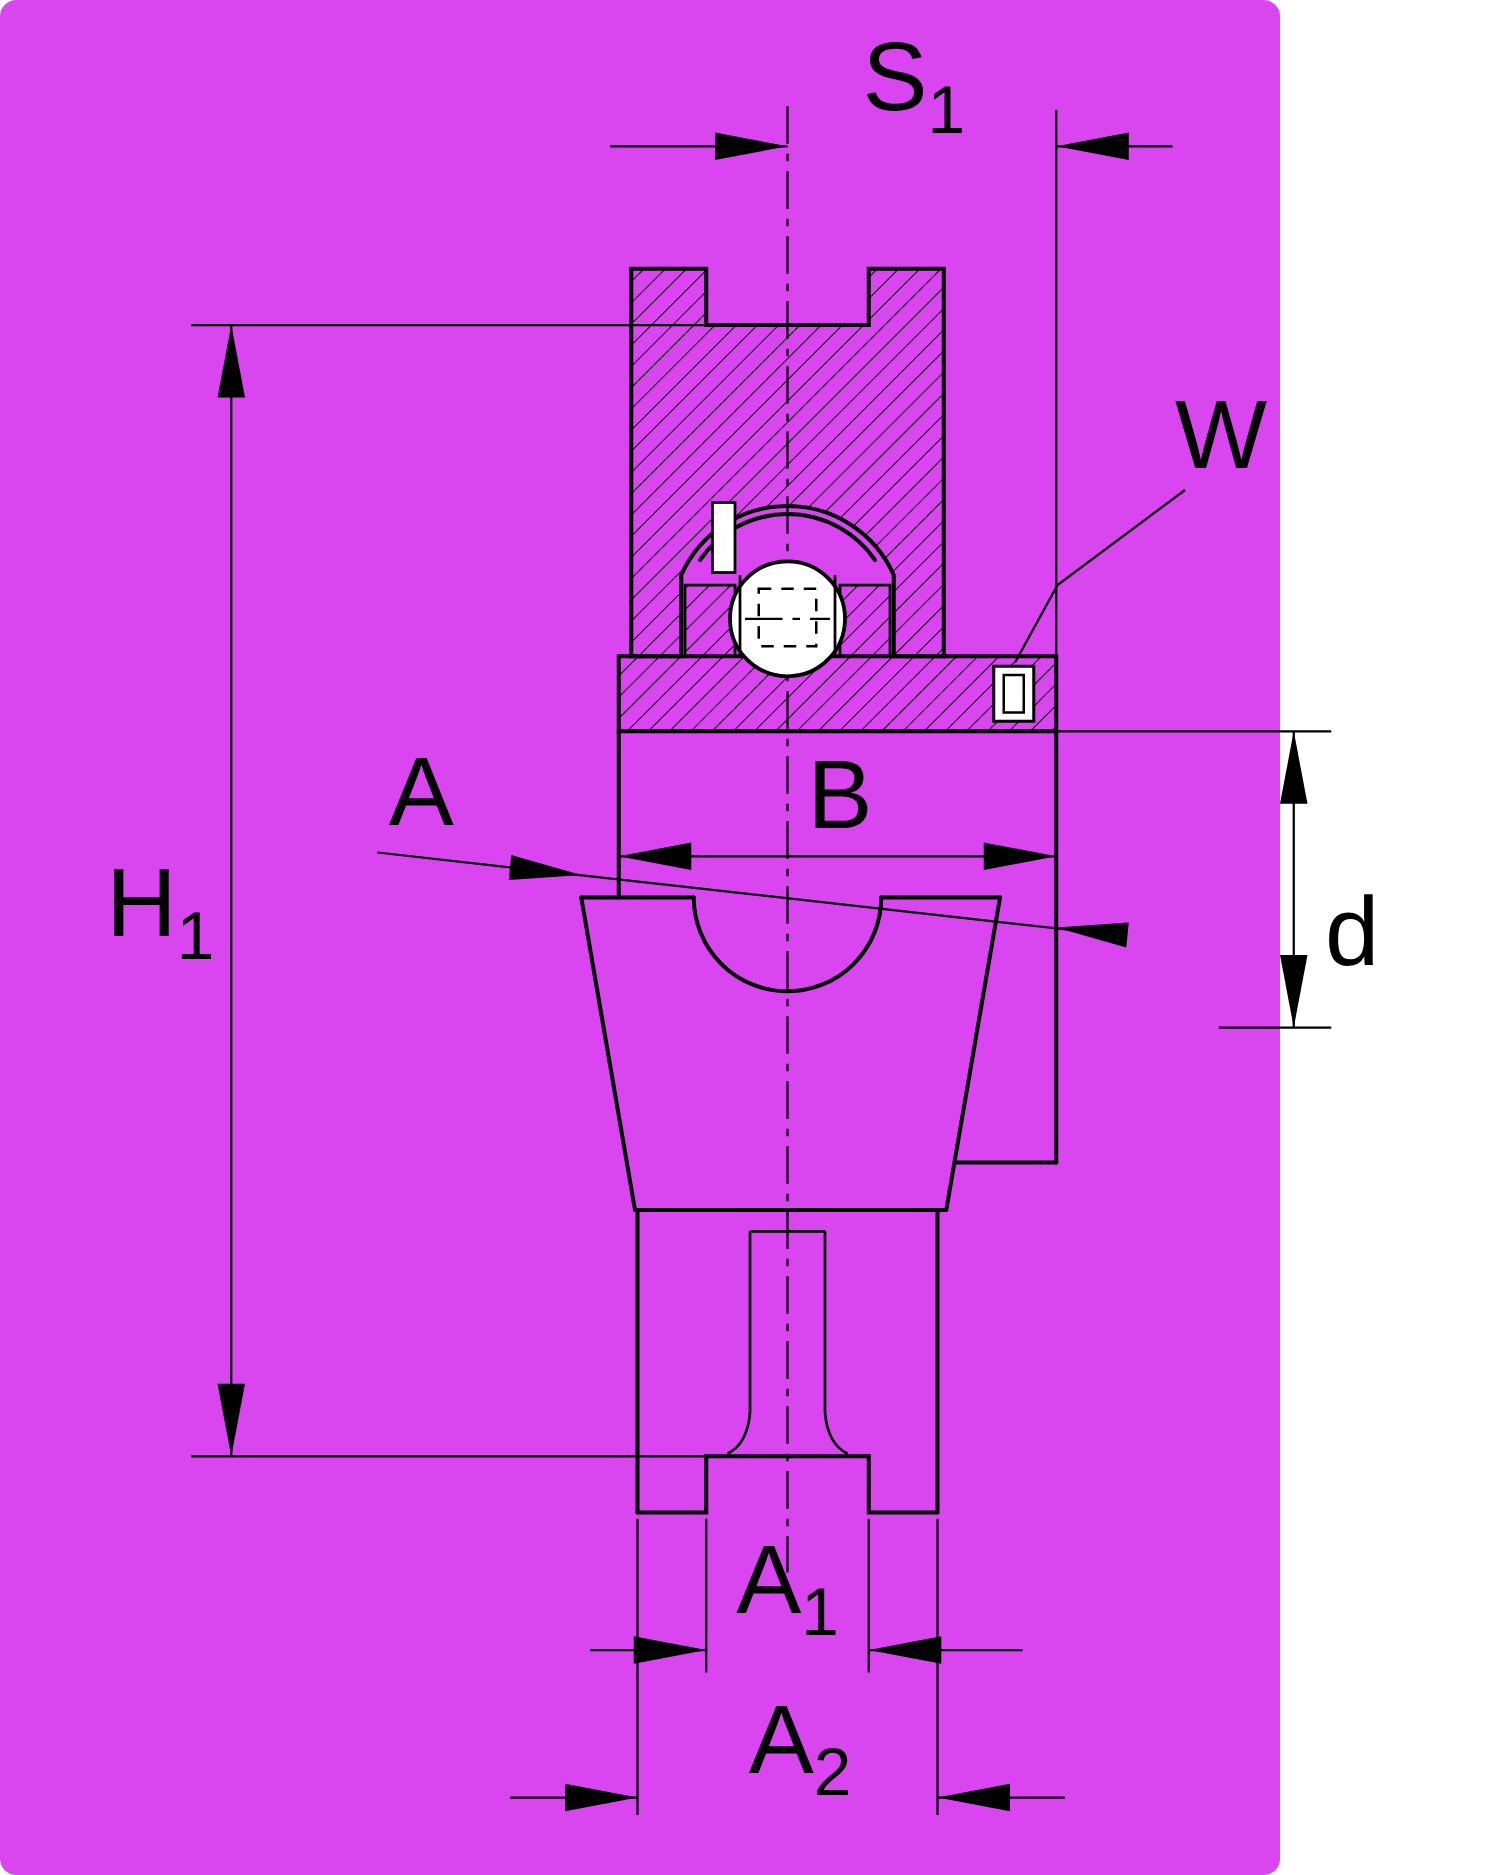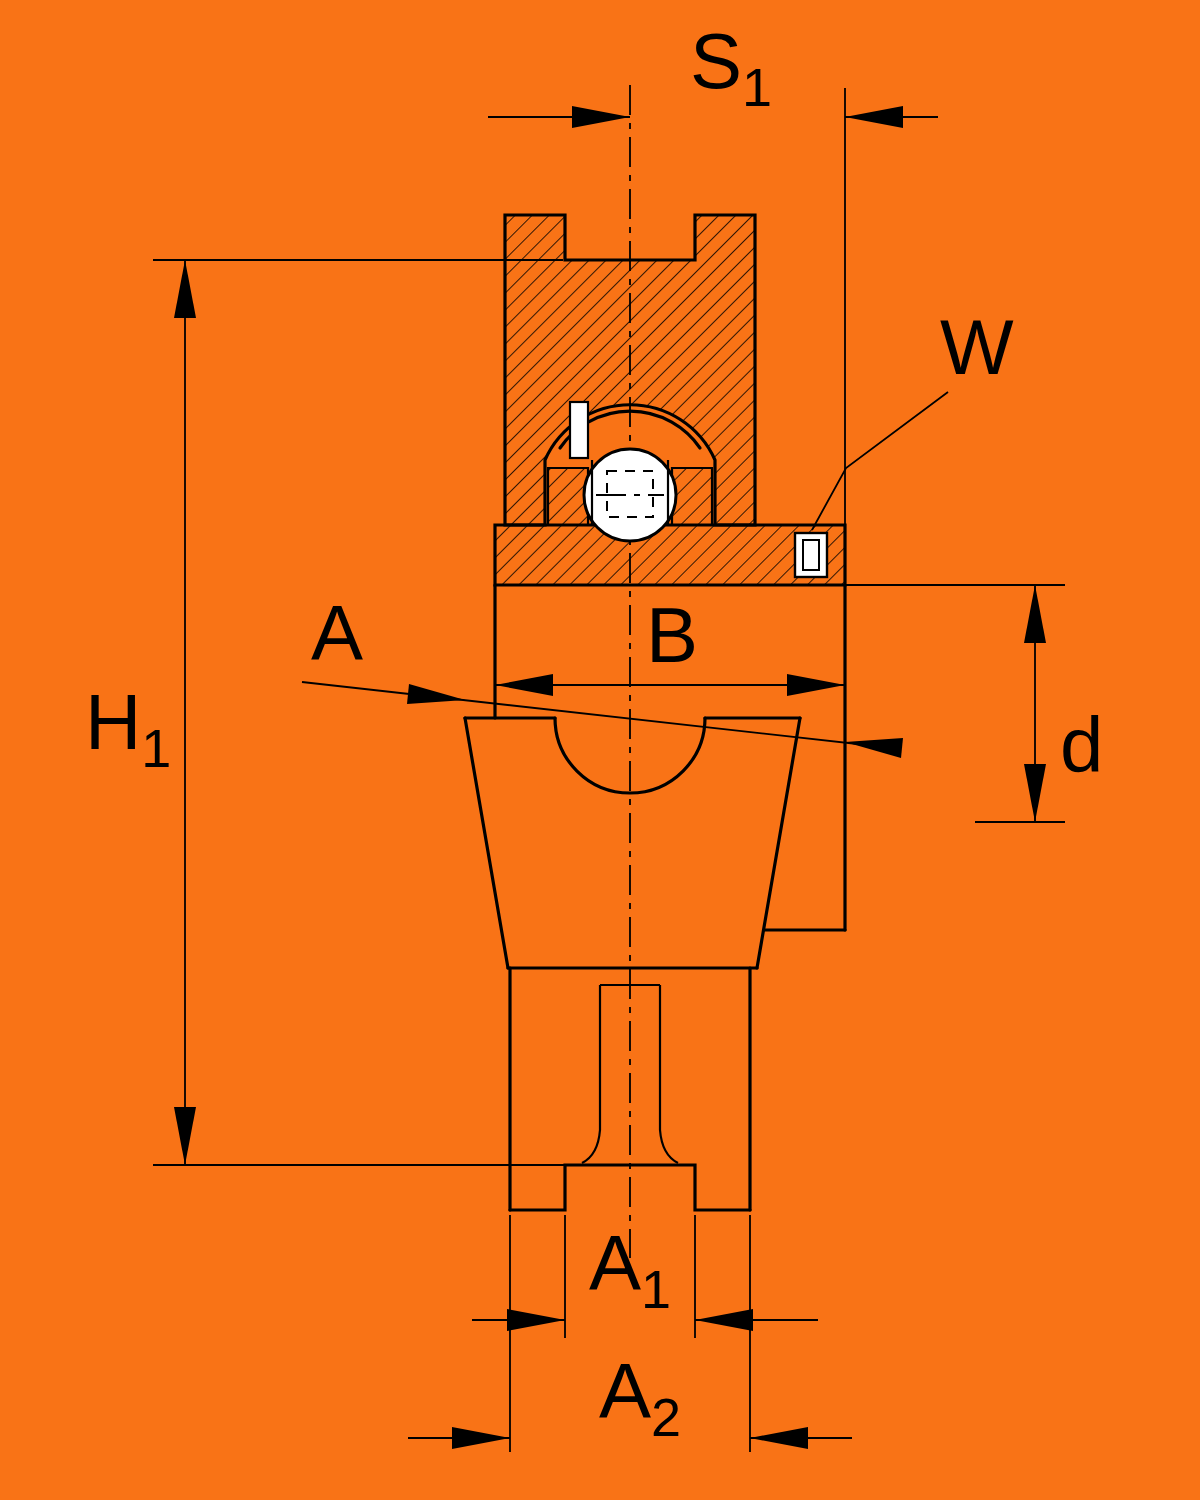--- a/index.html
+++ b/index.html
@@ -5,23 +5,24 @@
   html, body {
     margin: 0;
     padding: 0;
     background: #ffffff;
     width: 1200px;
     height: 1500px;
     overflow: hidden;
     font-family: "Liberation Sans", sans-serif;
   }
   .drawing-wrap {
-    width: 1200px;
+    width: 1024px;
     height: 1500px;
-    background: #f97316;
+    background: #d946ef;
+    border-radius: 13px;
   }
   svg { display: block; }
   .outline { stroke: #000; stroke-width: 3.2; fill: none; stroke-linecap: round; }
   .detail  { stroke: #000; stroke-width: 2.2; fill: none; }
   .thin    { stroke: #000; stroke-width: 1.8; fill: none; }
   .hatchfill { fill: url(#hatch); stroke: #000; stroke-width: 3.2; }
   .arrow   { fill: #000; stroke: none; }
   .cl      { stroke: #000; stroke-width: 1.8; fill: none; stroke-dasharray: 30 8 6 8; }
   .dashsq  { stroke: #000; stroke-width: 2; fill: none; stroke-dasharray: 10 8; }
   .whitefill { fill: #fff; }

